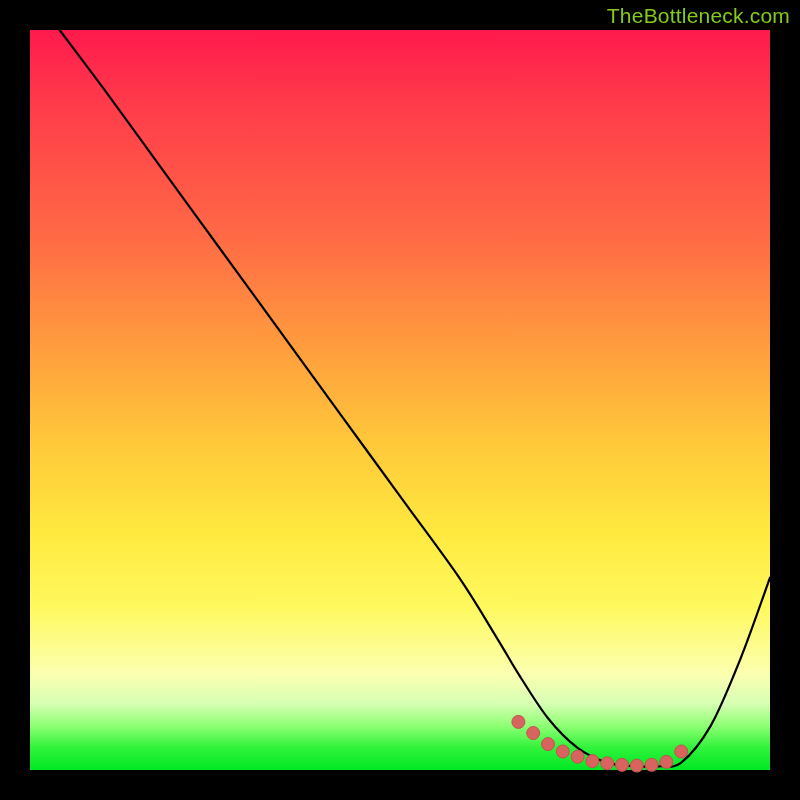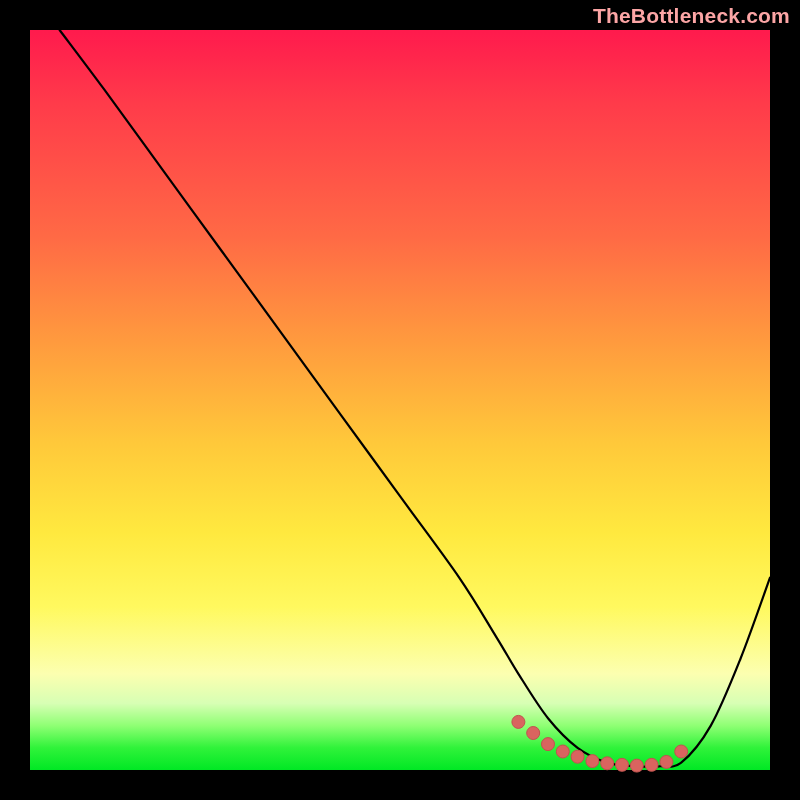--- a/index.html
+++ b/index.html
@@ -14,23 +14,23 @@
   .frame {
     position: relative;
     width: 800px;
     height: 800px;
     background: #000;
   }
   .watermark {
     position: absolute;
     top: 4px;
     right: 10px;
-    color: #fca5a5;
+    color: #84cc16;
     font-size: 21px;
-    font-weight: 700;
+    font-weight: 400;
     letter-spacing: 0.2px;
     z-index: 5;
     user-select: none;
   }
   .plot-area {
     position: absolute;
     left: 30px;
     top: 30px;
     width: 740px;
     height: 740px;

